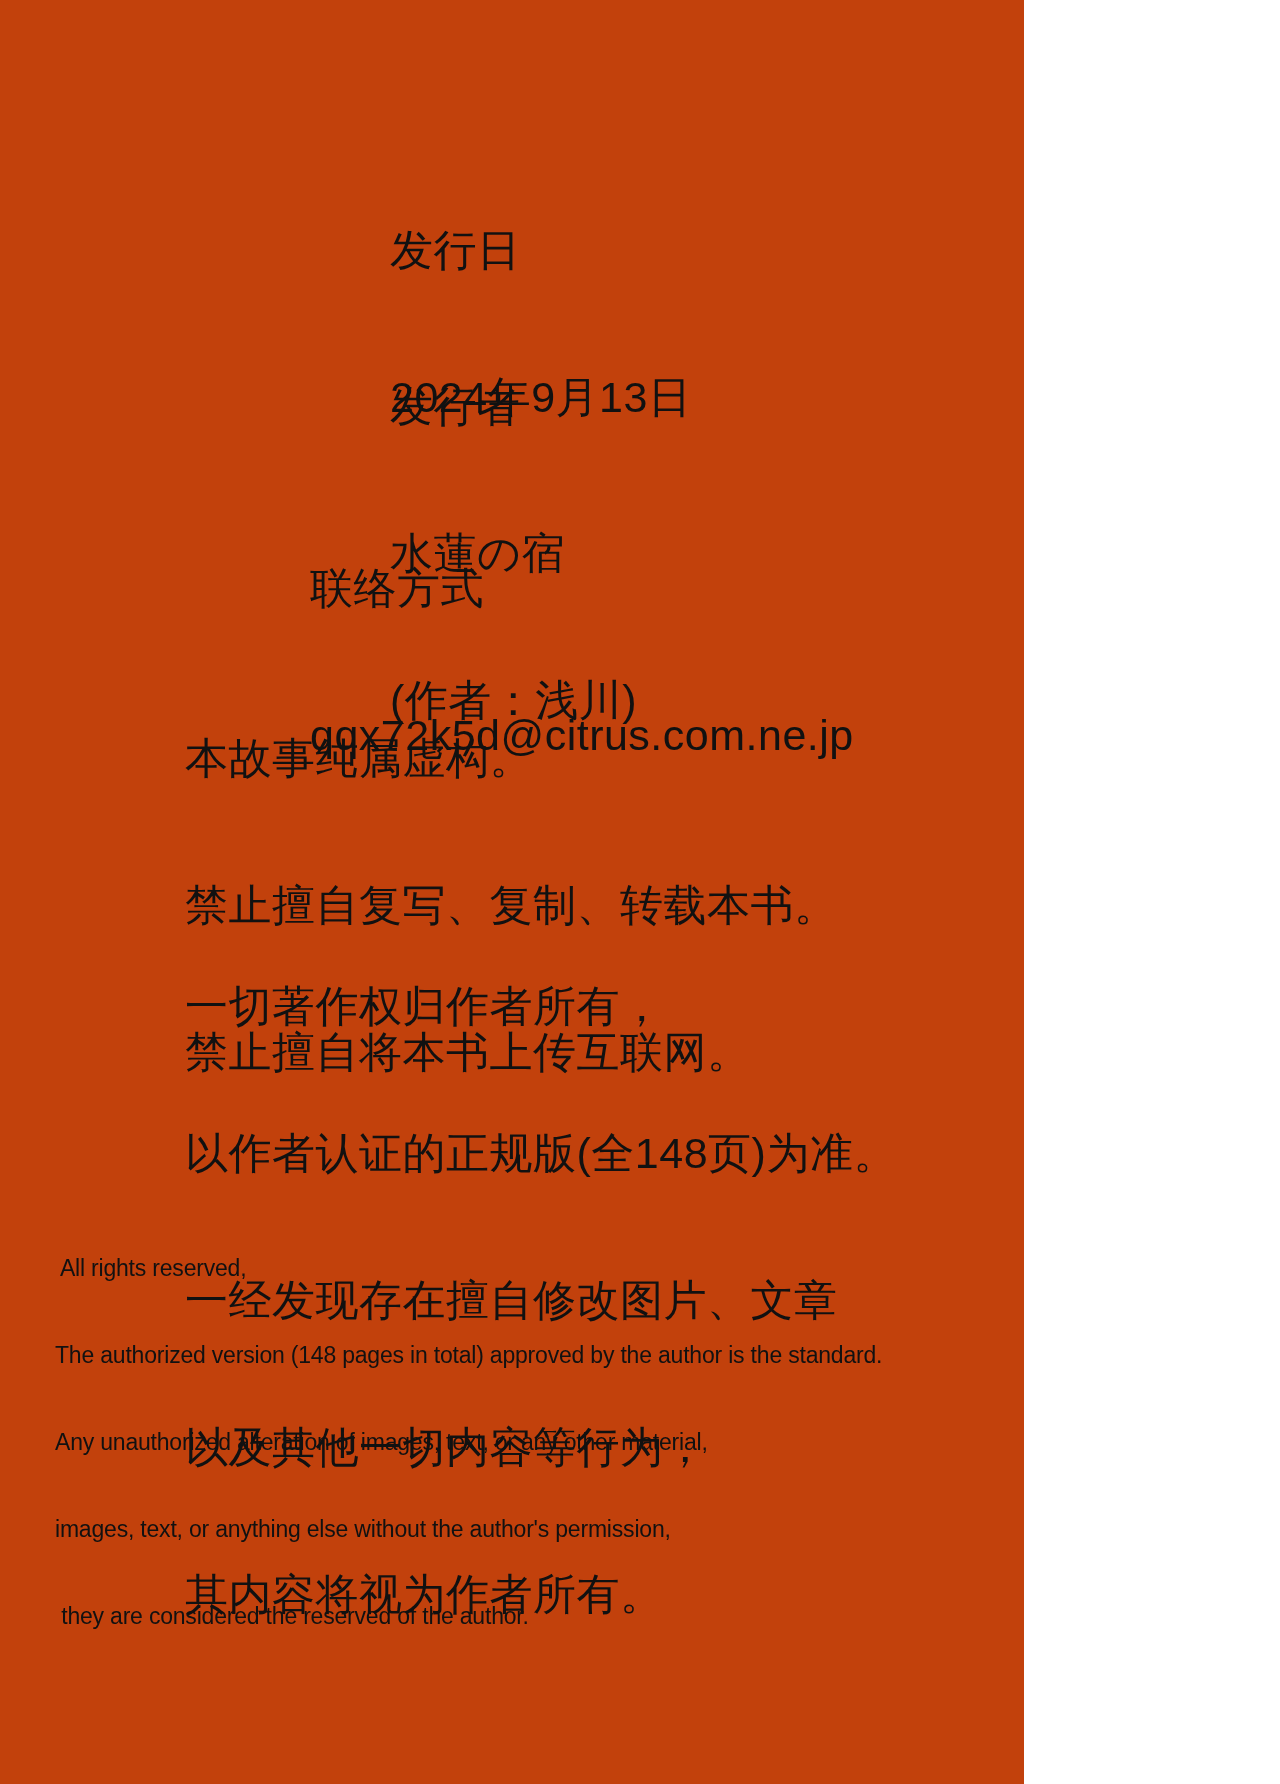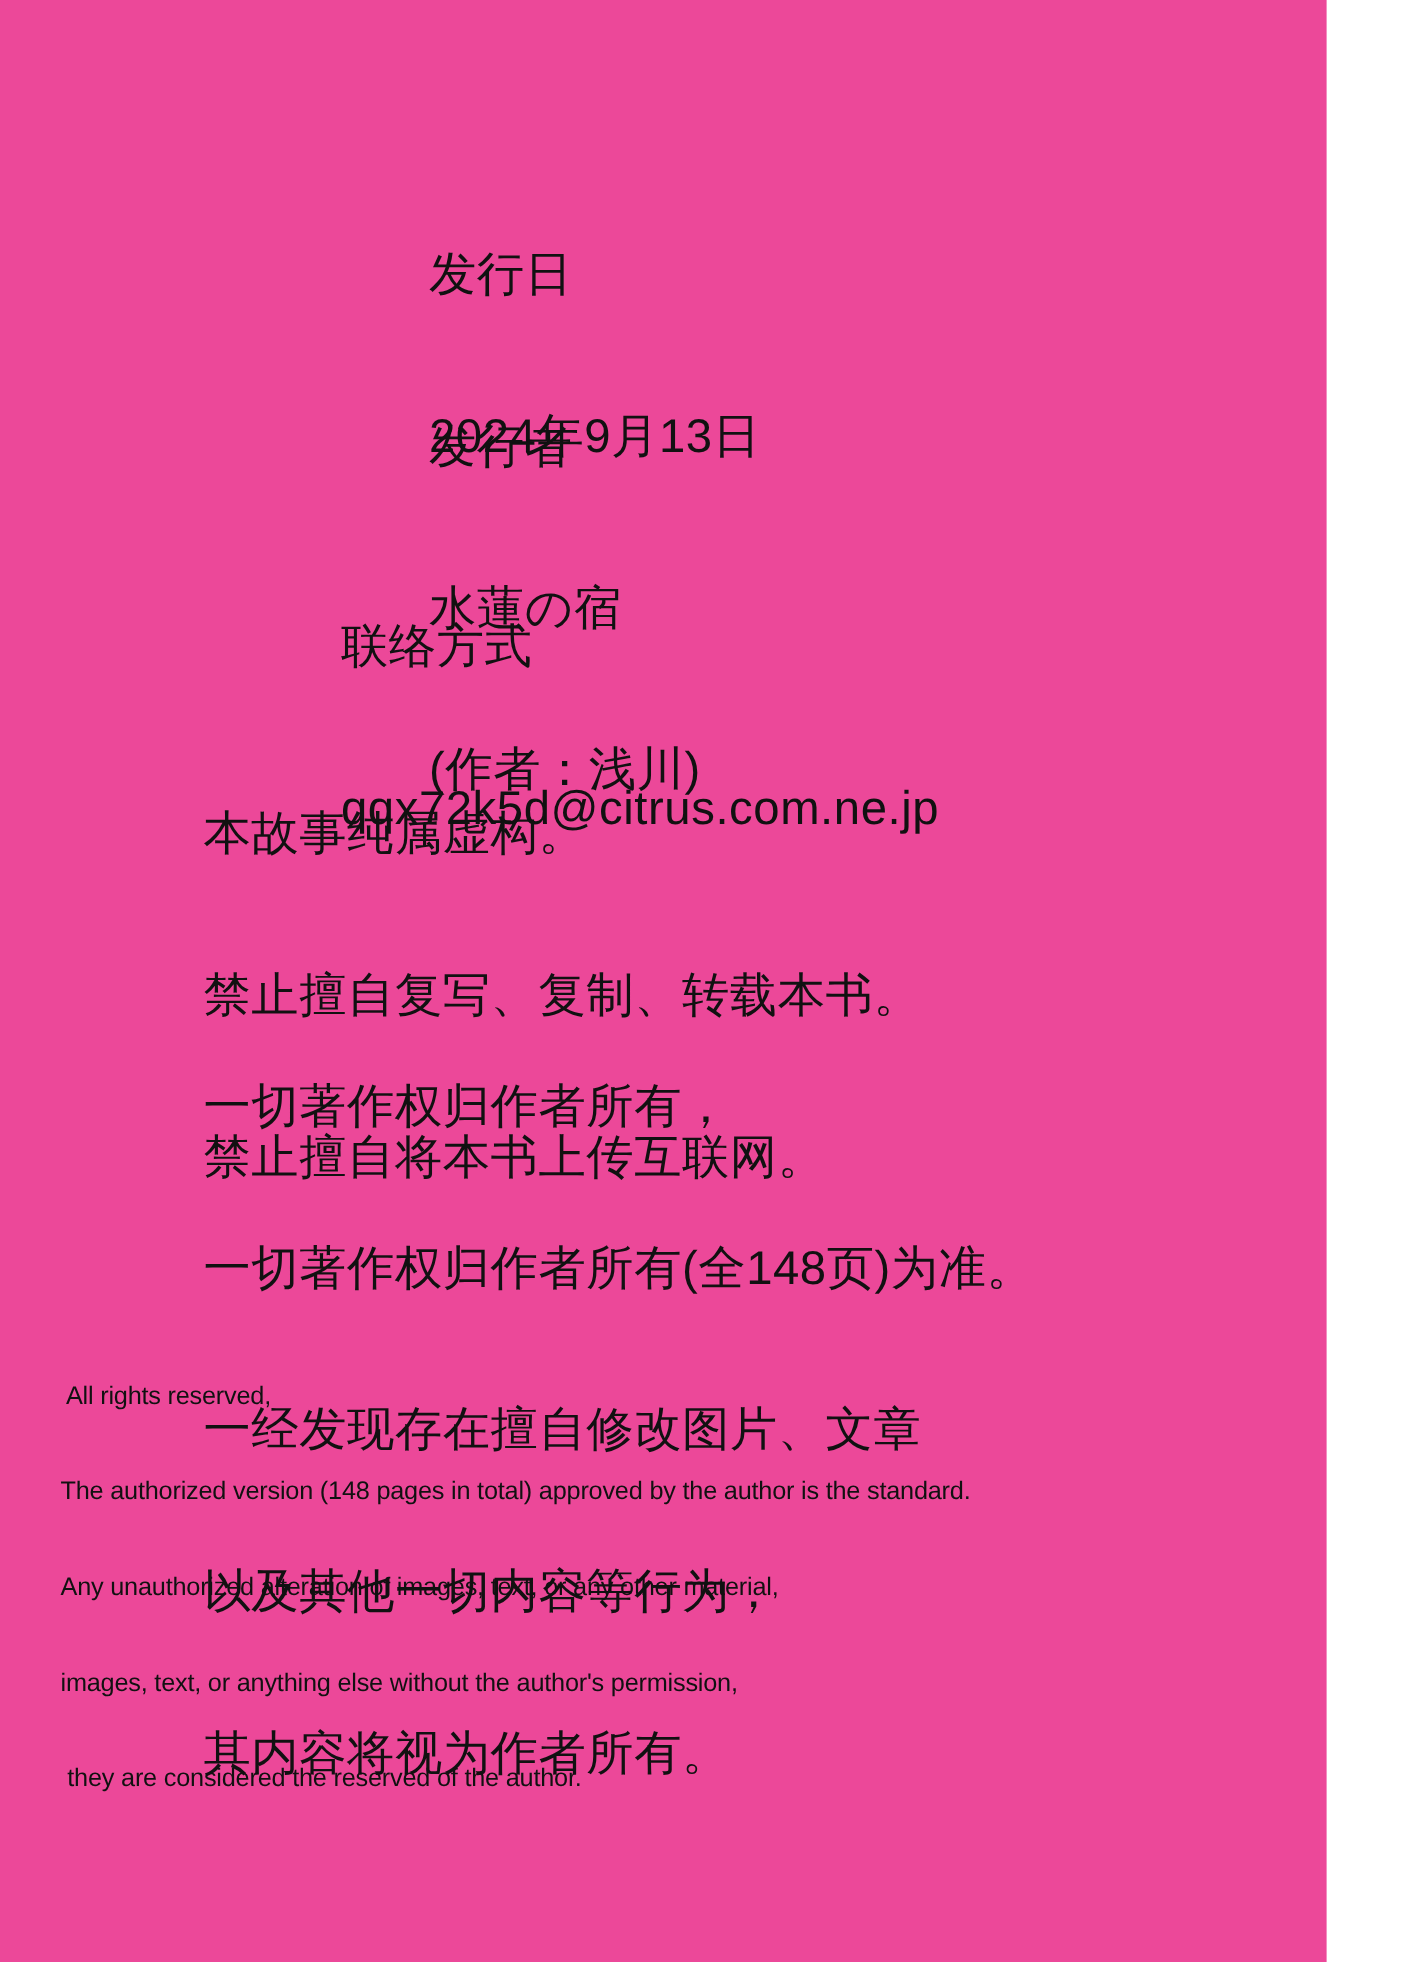--- a/index.html
+++ b/index.html
@@ -2,23 +2,23 @@
 <html><head>
 <meta charset="utf-8">
 <style>
   html, body {
     margin: 0;
     padding: 0;
     background: #ffffff;
   }
   .page {
     position: relative;
-    width: 1206px;
+    width: 1024px;
     height: 1784px;
-    background: #ec4899;
+    background: #c2410c;
     color: #111111;
     font-family: "Liberation Sans", sans-serif;
     overflow: hidden;
   }
   .cjk-block {
     position: absolute;
     font-size: 43px;
     line-height: 49px;
     font-weight: 500;
     color: #111111;
@@ -61,21 +61,21 @@
   </div>
 
   <div class="cjk-block" style="left:185px; top:636px;">
     <div class="cjk-line">本故事纯属虚构。</div>
     <div class="cjk-line">禁止擅自复写、复制、转载本书。</div>
     <div class="cjk-line">禁止擅自将本书上传互联网。</div>
   </div>
 
   <div class="cjk-block" style="left:185px; top:884px;">
     <div class="cjk-line">一切著作权归作者所有，</div>
-    <div class="cjk-line">一切著作权归作者所有(全148页)为准。</div>
+    <div class="cjk-line">以作者认证的正规版(全148页)为准。</div>
     <div class="cjk-line">一经发现存在擅自修改图片、文章</div>
     <div class="cjk-line">以及其他一切内容等行为，</div>
     <div class="cjk-line">其内容将视为作者所有。</div>
   </div>
 
   <div class="en-block">
     <div class="en-line"> All rights reserved,</div>
     <div class="en-line">The authorized version (148 pages in total) approved by the author is the standard.</div>
     <div class="en-line">Any unauthorized alteration of images, text, or any other material,</div>
     <div class="en-line">images, text, or anything else without the author's permission,</div>

